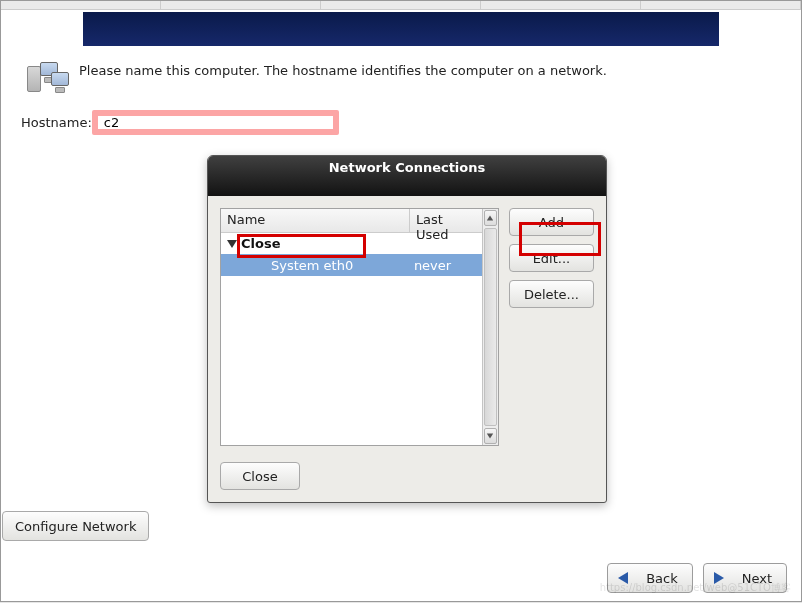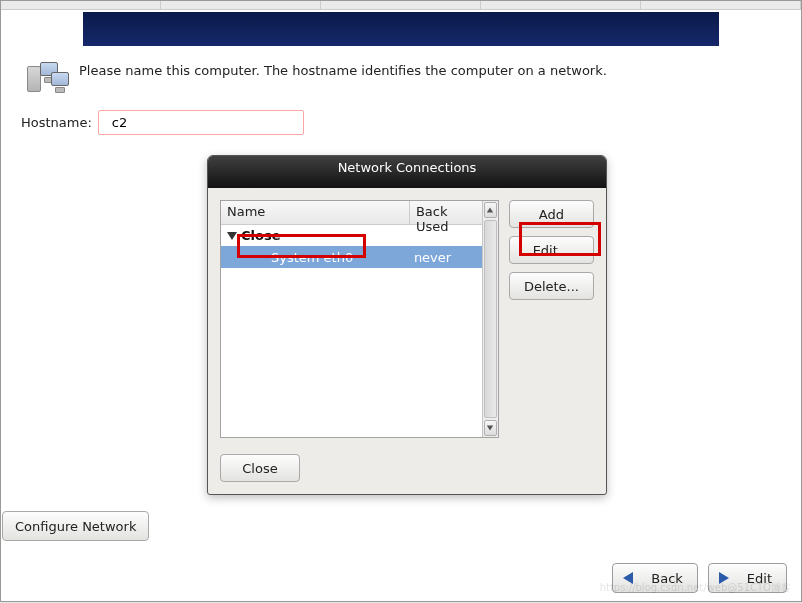--- a/index.html
+++ b/index.html
@@ -70,49 +70,49 @@
       border:1px solid #888; border-radius:1px;
     }
     .computer-icon .base2 {
       position: absolute; left: 28px; top: 25px;
       width: 10px; height: 6px; background:#bbb;
       border:1px solid #888; border-radius:1px;
     }
     .intro-text { line-height: 1.35; color: #222; }
 
     .hostname-row {
-      display: flex; align-items: center; gap: 6px;
+      display: flex; align-items: center; 
       margin: 8px 0 32px 20px;
     }
     .hostname-row label { color: #222; }
     .text-input {
-      width: 206px; height: 25px;
-      border: 1px solid #fca5a5;
+      width: 247px; height: 25px;
+      border: 6px solid #fca5a5;
       background: #fff;
-      padding: 2px 13px;
+      padding: 2px 6px;
       font: inherit;
       border-radius: 2px;
     }
 
     .dialog {
       position: absolute;
       left: 206px; top: 154px;
       width: 400px;
       background: #edece8;
       border: 1px solid #555;
       box-shadow: 0 3px 10px rgba(0,0,0,0.25);
       border-radius: 6px 6px 3px 3px;
       overflow: hidden;
     }
     .dialog-title {
       background: linear-gradient(#404040,#121212);
       color: #fff;
-      font-weight: normal;
+      font-weight: bold;
       text-align: center;
-      height: 32px; line-height: 24px;
+      height: 40px; line-height: 24px;
       font-size: 13px;
     }
     .dialog-body {
       padding: 12px;
       display: flex; gap: 10px;
     }
     .list-container {
       display: flex;
       border: 1px solid #a2a2a2;
       background: #fff;
@@ -266,21 +266,21 @@
     <input class="text-input" type="text" value="c2" style="">
   </div>
 
   <div class="dialog">
     <div class="dialog-title">Network Connections</div>
     <div class="dialog-body">
       <div class="list-container">
         <div class="list-main">
           <div class="list-header">
             <div class="col-name">Name</div>
-            <div class="col-last">Back Used</div>
+            <div class="col-last">Last Used</div>
           </div>
           <div class="list-group">
             <span class="triangle-down"></span>
             <span class="bold">Close</span>
           </div>
           <div class="list-row">
             <span class="rname">System eth0</span>
             <span class="rlast">never</span>
           </div>
         </div>
@@ -316,18 +316,18 @@
     <button class="btn" style="padding:0 12px; height:30px;">Configure Network</button>
   </div>
 
   <div class="bottom-nav">
     <button class="nav-btn">
       <span class="arrow-left"></span>
       <span>Back</span>
     </button>
     <button class="nav-btn">
       <span class="arrow-right"></span>
-      <span>Edit</span>
+      <span>Next</span>
     </button>
   </div>
 
   <div class="watermark">https://blog.csdn.net/web@51CTO博客</div>
 </div>
 
 </body></html>

